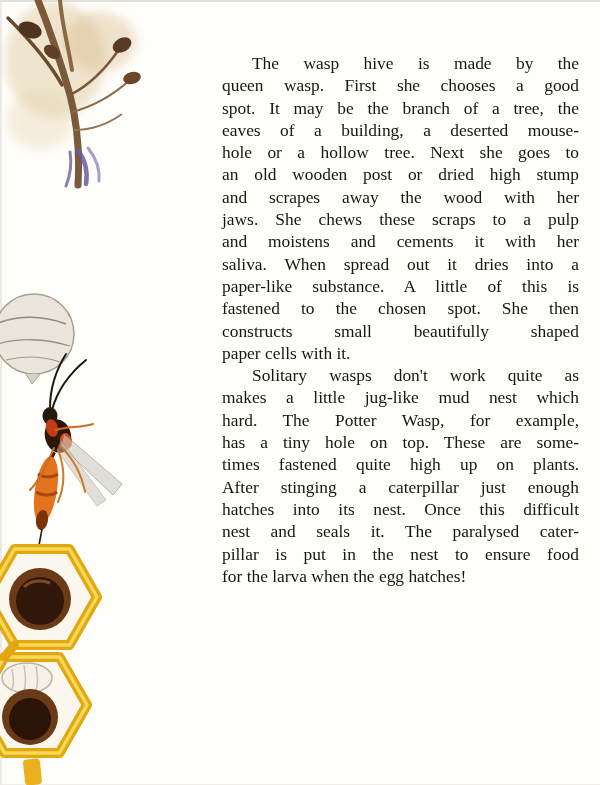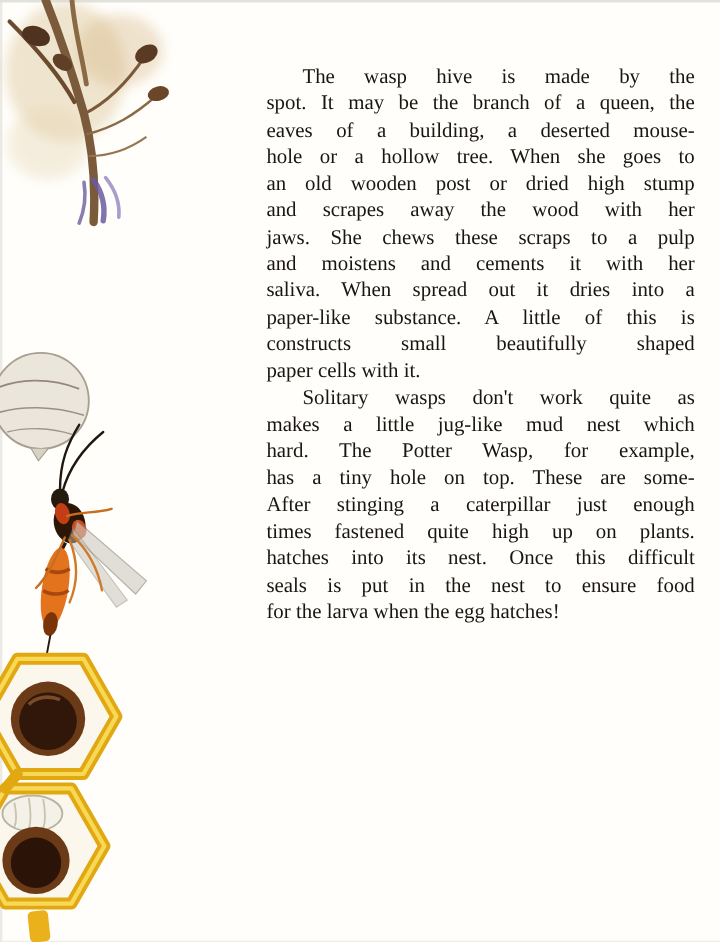--- a/index.html
+++ b/index.html
@@ -120,38 +120,41 @@
     <circle cx="30" cy="180" r="28" fill="#6b3a16"></circle>
     <circle cx="30" cy="182" r="21" fill="#2c1308"></circle>
 
     <path d="M14.5,108 L4.5,120" stroke="#e2a812" stroke-width="9" stroke-linecap="round"></path>
     <rect x="24" y="222" width="17" height="26" rx="4" fill="#eab11c" transform="rotate(-6 32 235)"></rect>
   </svg>
 
   <div class="text-block" id="text-block">
       <div class="paragraph">
         <div class="line first">The wasp hive is made by the</div>
-        <div class="line">spot. It may be the branch of a queen, the</div>
+        <div class="line">queen wasp. First she chooses a good</div>
+        <div class="line">spot. It may be the branch of a tree, the</div>
         <div class="line">eaves of a building, a deserted mouse-</div>
-        <div class="line">hole or a hollow tree. When she goes to</div>
+        <div class="line">hole or a hollow tree. Next she goes to</div>
         <div class="line">an old wooden post or dried high stump</div>
         <div class="line">and scrapes away the wood with her</div>
         <div class="line">jaws. She chews these scraps to a pulp</div>
         <div class="line">and moistens and cements it with her</div>
         <div class="line">saliva. When spread out it dries into a</div>
         <div class="line">paper-like substance. A little of this is</div>
+        <div class="line">fastened to the chosen spot. She then</div>
         <div class="line">constructs small beautifully shaped</div>
         <div class="line last">paper cells with it.</div>
       </div>
       <div class="paragraph">
         <div class="line first">Solitary wasps don't work quite as</div>
         <div class="line">makes a little jug-like mud nest which</div>
         <div class="line">hard. The Potter Wasp, for example,</div>
         <div class="line">has a tiny hole on top. These are some-</div>
+        <div class="line">times fastened quite high up on plants.</div>
         <div class="line">After stinging a caterpillar just enough</div>
-        <div class="line">times fastened quite high up on plants.</div>
         <div class="line">hatches into its nest. Once this difficult</div>
-        <div class="line">seals is put in the nest to ensure food</div>
+        <div class="line">nest and seals it. The paralysed cater-</div>
+        <div class="line">pillar is put in the nest to ensure food</div>
         <div class="line last">for the larva when the egg hatches!</div>
       </div>
     </div>
 
 </div>
 
 </body></html>

